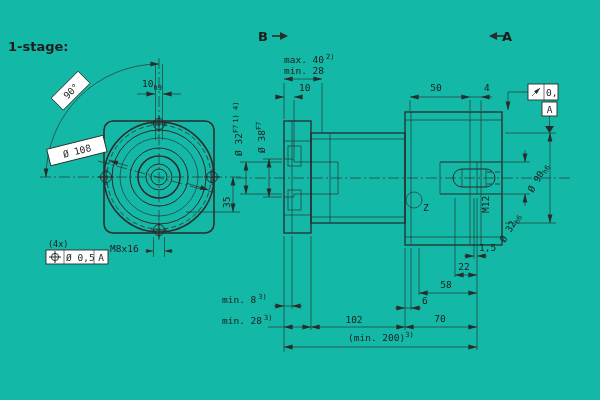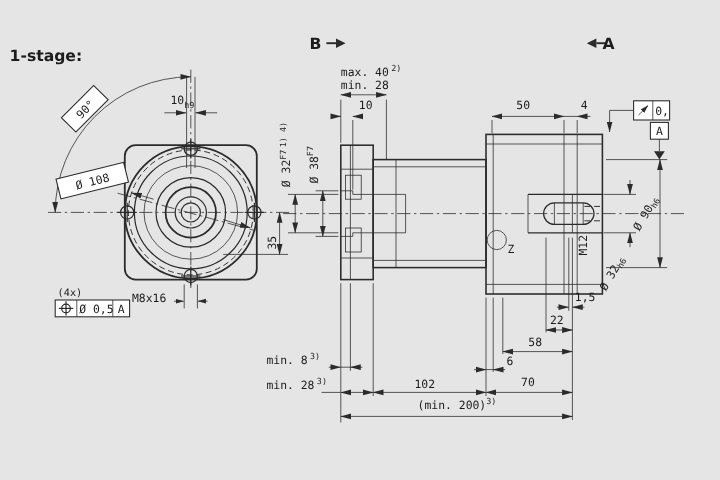--- a/index.html
+++ b/index.html
@@ -1,16 +1,16 @@
 <!DOCTYPE html>
 <html><head>
 <meta charset="utf-8">
 <style>
   html,body{margin:0;padding:0;background:#fff;}
-  .stage{position:relative;width:600px;height:400px;background:#e5e5e5;overflow:hidden;
+  .stage{position:relative;width:600px;height:400px;background:#14b8a6;overflow:hidden;
          font-family:"DejaVu Sans Mono", monospace;}
   svg{position:absolute;left:0;top:0;}
   svg line, svg path, svg rect, svg circle, svg polyline{
     stroke:#2b2b2b; fill:none; stroke-width:1; stroke-linecap:butt;}
   svg text, svg tspan{stroke:none; fill:#1c1c1c; font-family:"DejaVu Sans Mono",monospace;
     font-size:9.5px;}
   .b{font-family:"DejaVu Sans","Liberation Sans",sans-serif;font-weight:bold;font-size:13px;}
   .thick{stroke-width:1.5;}
   .thin{stroke-width:0.65;}
   .cl{stroke-dasharray:11 3 2 3; stroke-width:0.65;}

